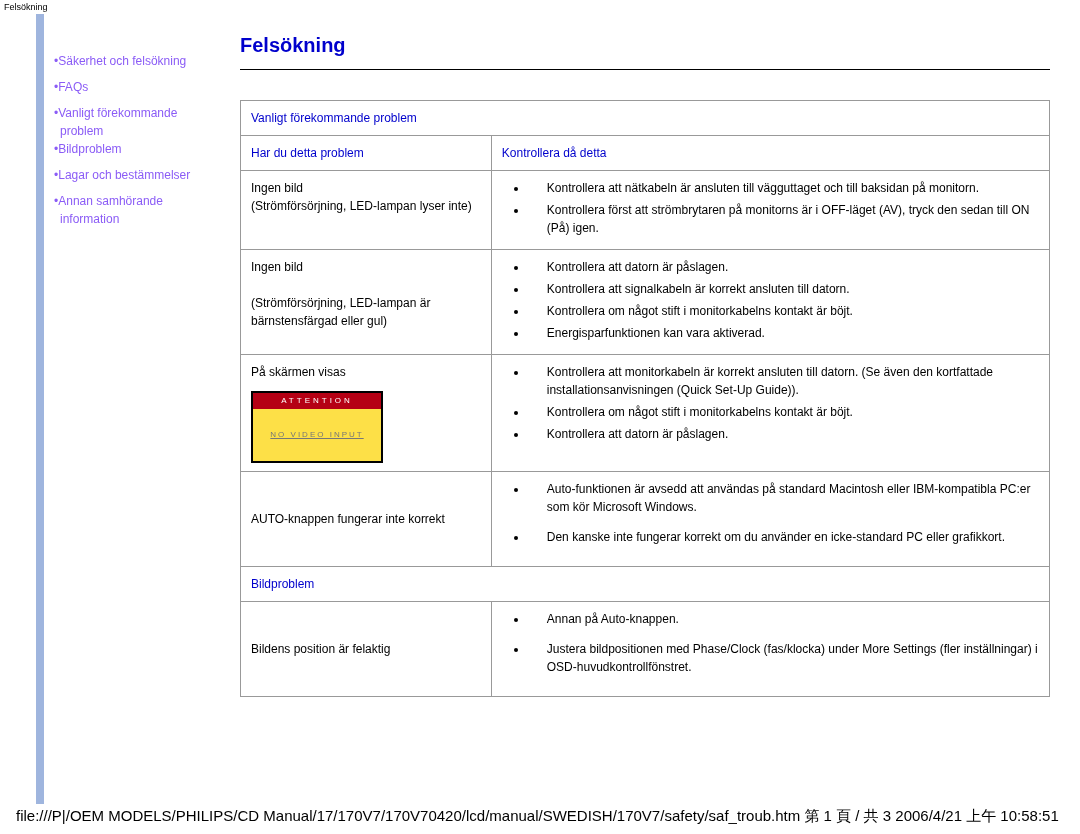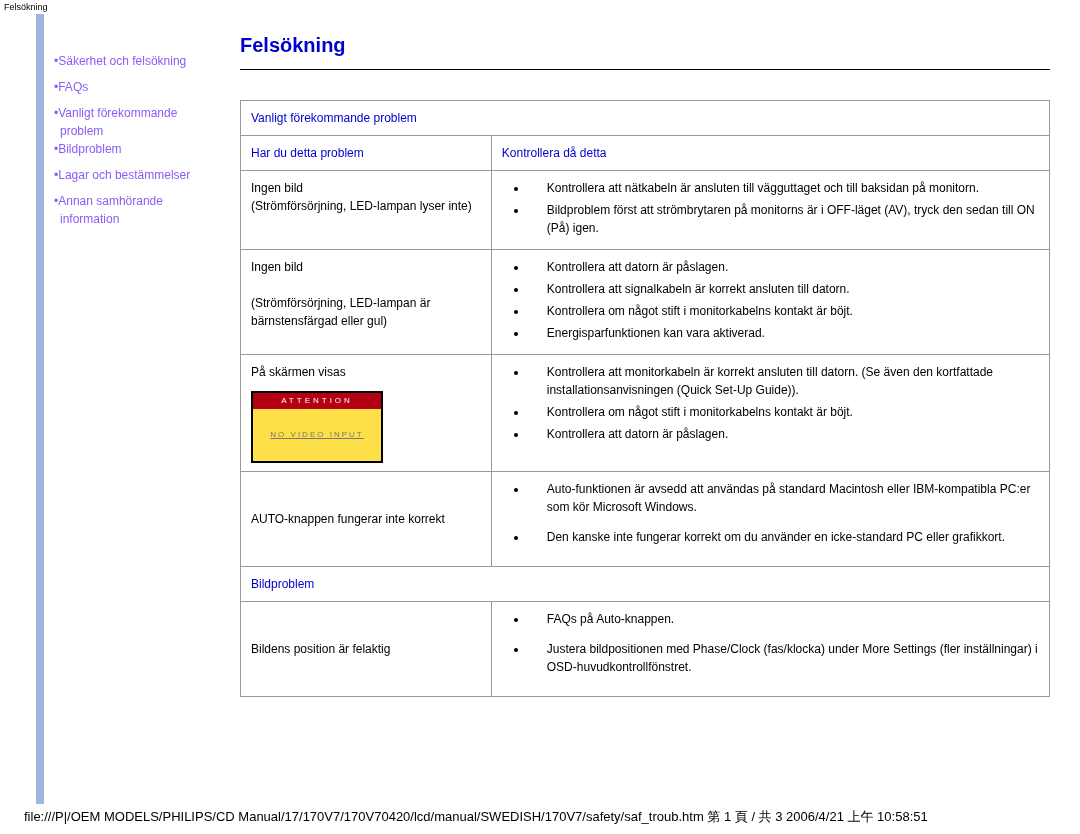--- a/index.html
+++ b/index.html
@@ -106,23 +106,23 @@
     background: #fde047;
     color: #777;
     text-align: center;
     font-size: 8px;
     letter-spacing: 2px;
     padding: 20px 0;
     text-decoration: underline;
   }
   .footer-path {
     position: absolute;
-    left: 24px;
+    left: 16px;
     bottom: 8px;
-    font-size: 13px;
+    font-size: 15px;
     color: #000;
     white-space: nowrap;
   }
 </style>
 </head>
 <body>
 
 <div class="page-top-label">Felsökning</div>
 
 <div class="outer">
@@ -165,21 +165,21 @@
       </tr>
 
       <tr>
         <td>
           <div>Ingen bild</div>
           <div>(Strömförsörjning, LED-lampan lyser inte)</div>
         </td>
         <td>
           <ul class="checks">
             <li>Kontrollera att nätkabeln är ansluten till vägguttaget och till baksidan på monitorn.</li>
-            <li>Bildproblem först att strömbrytaren på monitorns är i OFF-läget (AV), tryck den sedan till ON (På) igen.</li>
+            <li>Kontrollera först att strömbrytaren på monitorns är i OFF-läget (AV), tryck den sedan till ON (På) igen.</li>
           </ul>
         </td>
       </tr>
 
       <tr>
         <td>
           <div>Ingen bild</div>
           <br>
           <div>(Strömförsörjning, LED-lampan är bärnstensfärgad eller gul)</div>
         </td>
@@ -225,21 +225,21 @@
       <tr>
         <td colspan="2" class="section-head">Bildproblem</td>
       </tr>
 
       <tr>
         <td style="vertical-align:middle;">
           <div>Bildens position är felaktig</div>
         </td>
         <td>
           <ul class="checks loose">
-            <li>FAQs på Auto-knappen.</li>
+            <li>Annan på Auto-knappen.</li>
             <li>Justera bildpositionen med Phase/Clock (fas/klocka) under More Settings (fler inställningar) i OSD-huvudkontrollfönstret.</li>
           </ul>
         </td>
       </tr>
     </tbody>
       </table>
   </main>
 </div>
 
 <div class="footer-path">file:///P|/OEM MODELS/PHILIPS/CD Manual/17/170V7/170V70420/lcd/manual/SWEDISH/170V7/safety/saf_troub.htm 第 1 頁 / 共 3 2006/4/21 上午 10:58:51</div>

